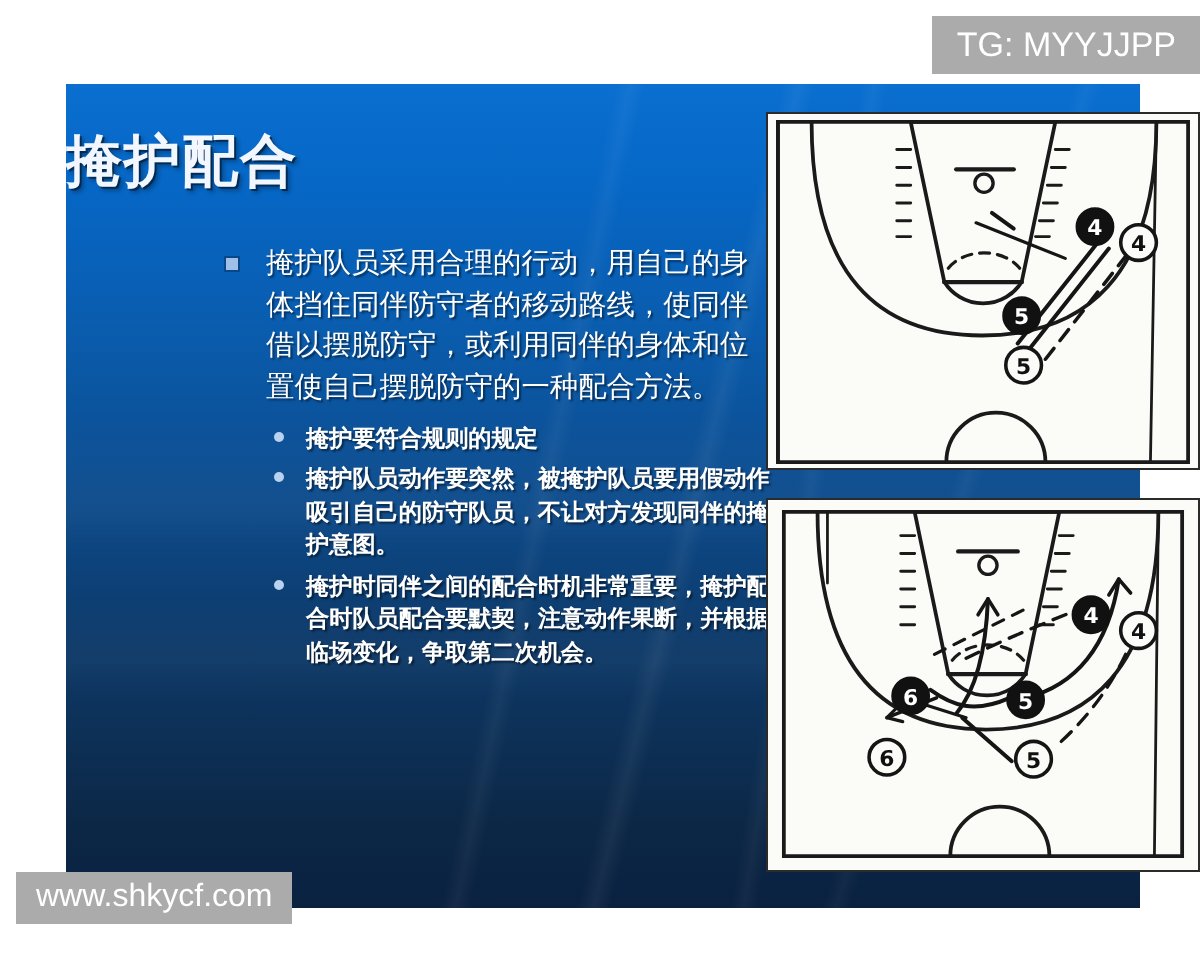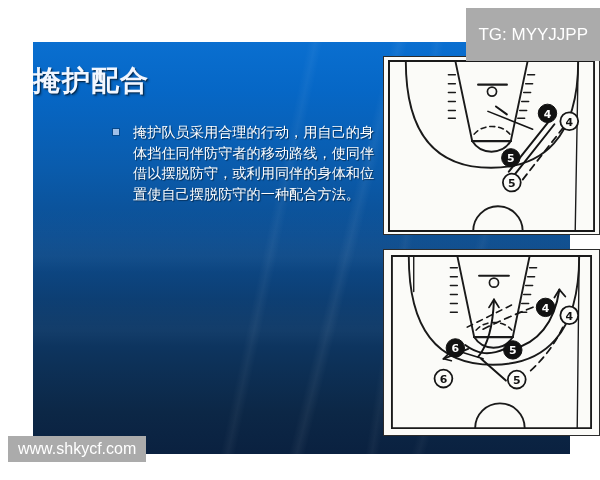--- a/index.html
+++ b/index.html
@@ -134,21 +134,21 @@
     color: #ffffff;
     font-family: "Liberation Sans", "DejaVu Sans", sans-serif;
     z-index: 20;
     display: flex;
     align-items: center;
   }
   #wm-top {
     right: 0;
     top: 8px;
     height: 29px;
-    padding: 12px 12px;
+    padding: 0 12px;
     font-size: 17px;
     text-align: center;
   }
   #wm-bottom {
     left: 8px;
     bottom: 18px;
     height: 26px;
     padding: 0 10px;
     font-size: 16px;
     justify-content: center;
@@ -163,20 +163,34 @@
   <div id="slide-title">掩护配合</div>
 
   <div id="body-text">
 
     <div class="lvl1">
       <span class="sq"></span>
       <span>掩护队员采用合理的行动，用自己的身体挡住同伴防守者的移动路线，使同伴借以摆脱防守，或利用同伴的身体和位置使自己摆脱防守的一种配合方法。</span>
     </div>
 
 
+    <div class="lvl2-wrap">
+      <div class="lvl2">
+        <span class="dot"></span>
+        <span>掩护要符合规则的规定</span>
+      </div>
+      <div class="lvl2">
+        <span class="dot"></span>
+        <span>掩护队员动作要突然，被掩护队员要用假动作吸引自己的防守队员，不让对方发现同伴的掩护意图。</span>
+      </div>
+      <div class="lvl2">
+        <span class="dot"></span>
+        <span>掩护时同伴之间的配合时机非常重要，掩护配合时队员配合要默契，注意动作果断，并根据临场变化，争取第二次机会。</span>
+      </div>
+    </div>
 
   </div>
 </div>
 
 <div class="diagram" id="diagram-top">
   <svg viewBox="0 0 217 179" preserveAspectRatio="none">
     <g fill="none" stroke="#1a1a1a" stroke-width="1.9" stroke-linecap="round">
 
       <path d="M5 4 L212 4 L212 176 L5 176 Z"></path>
 

